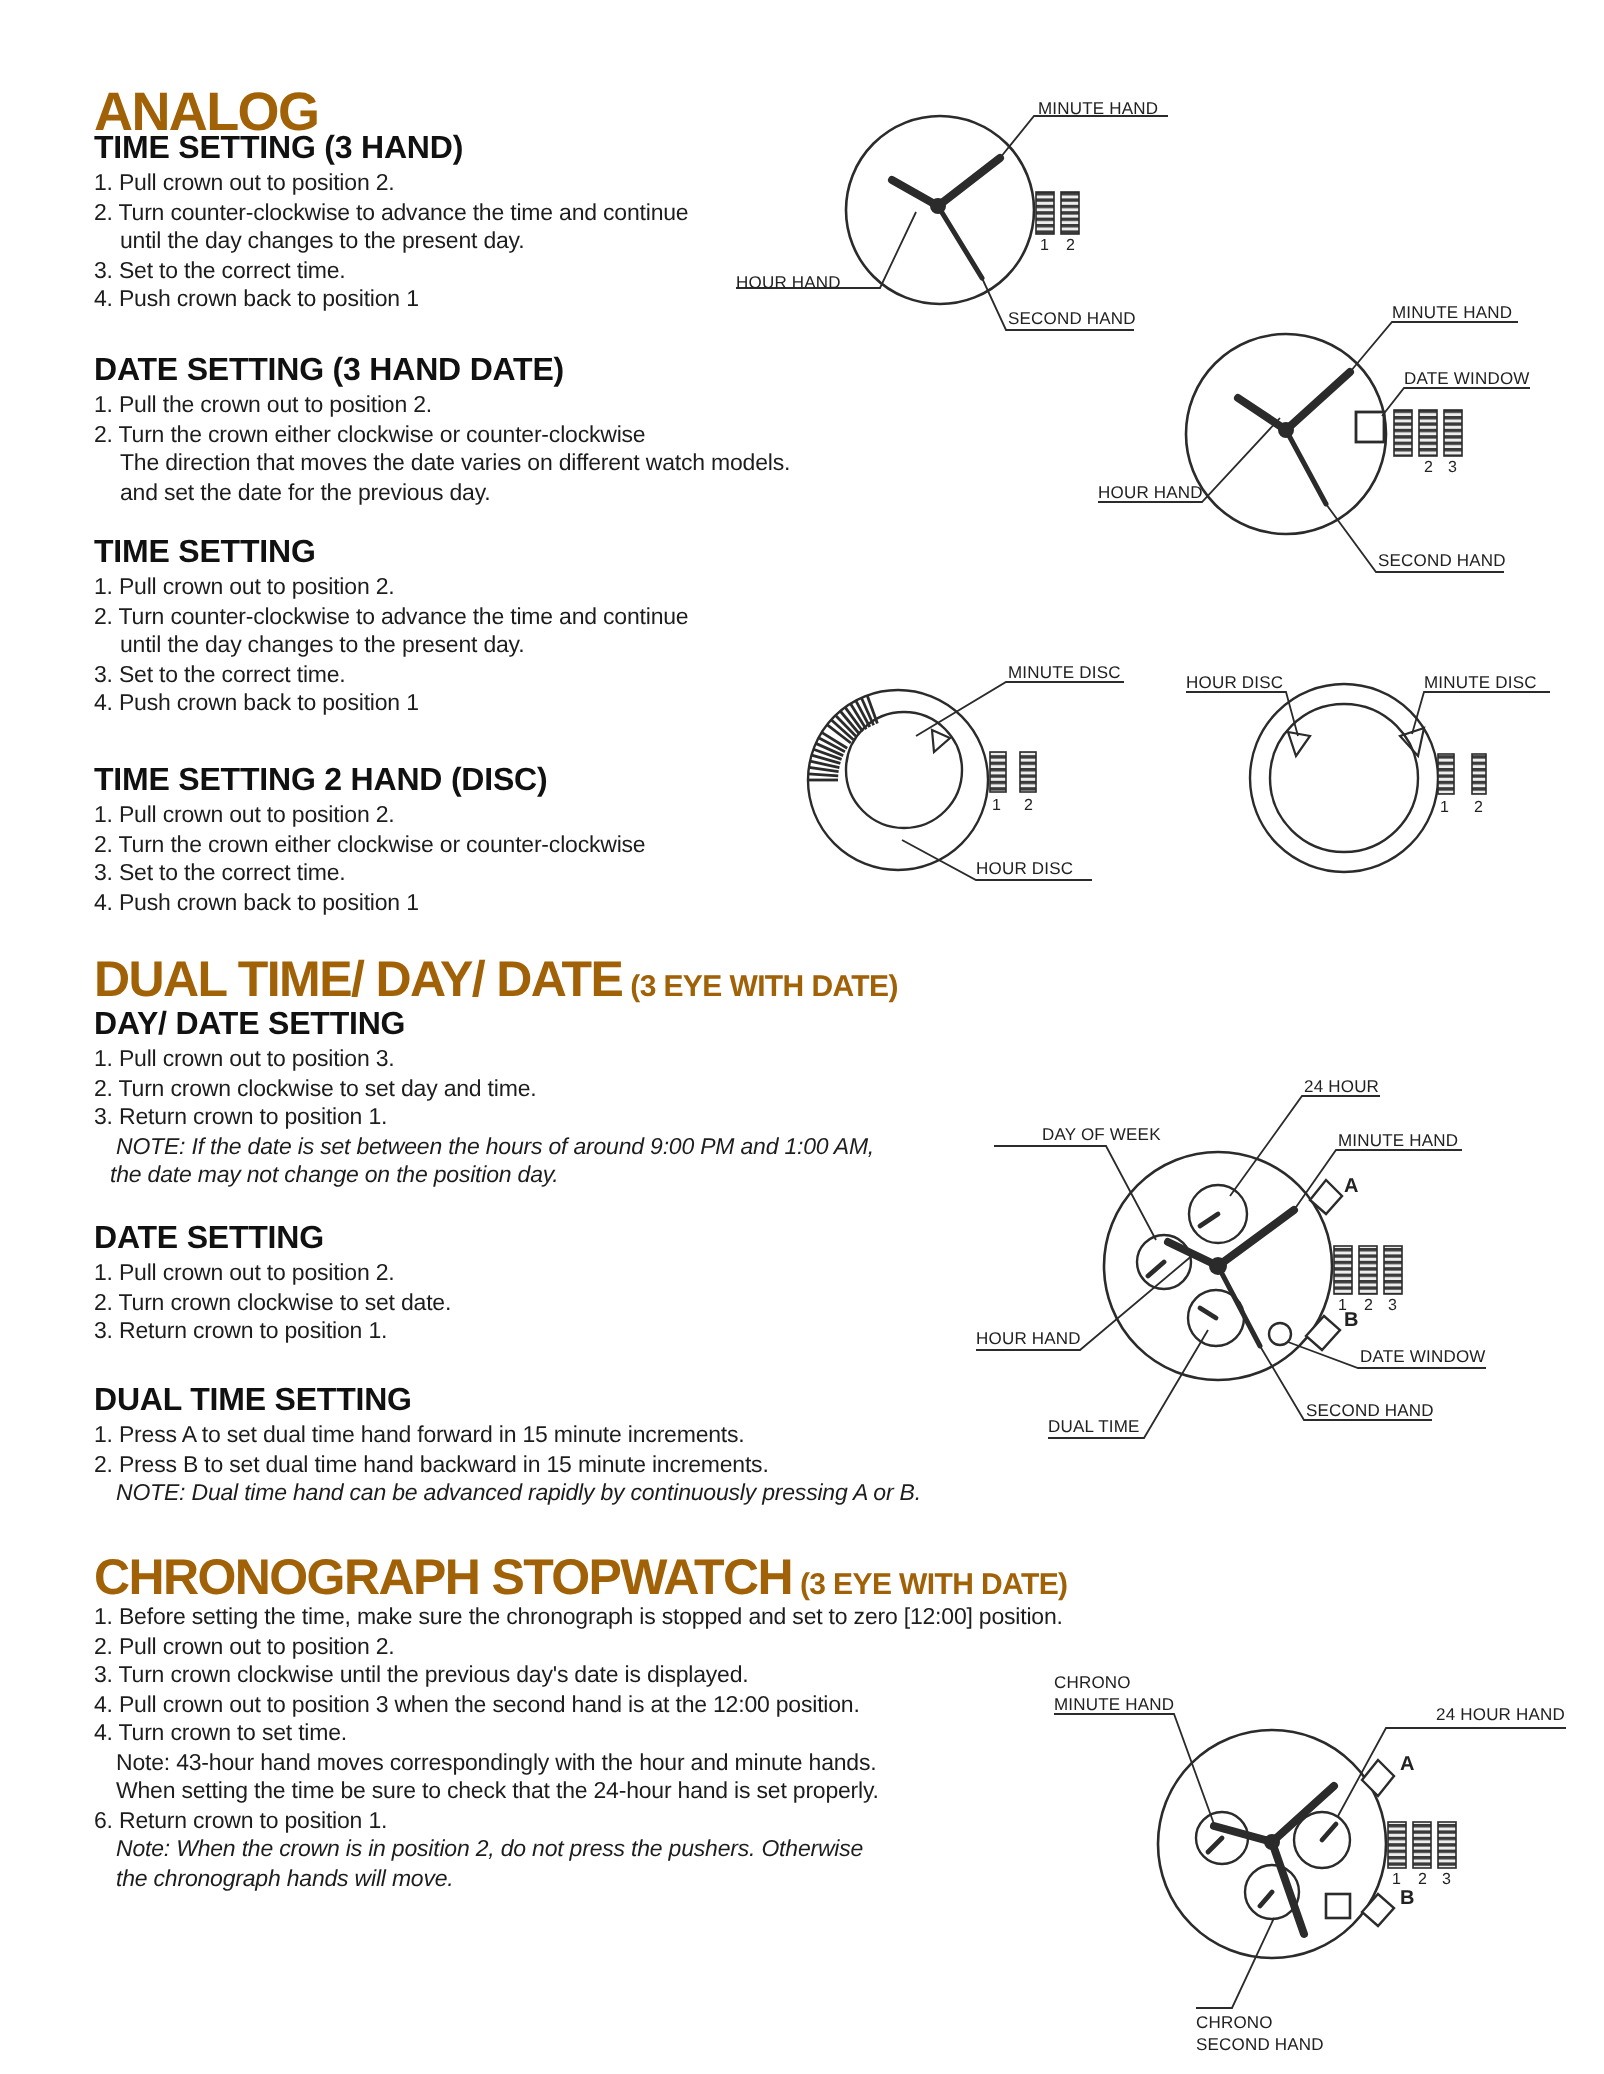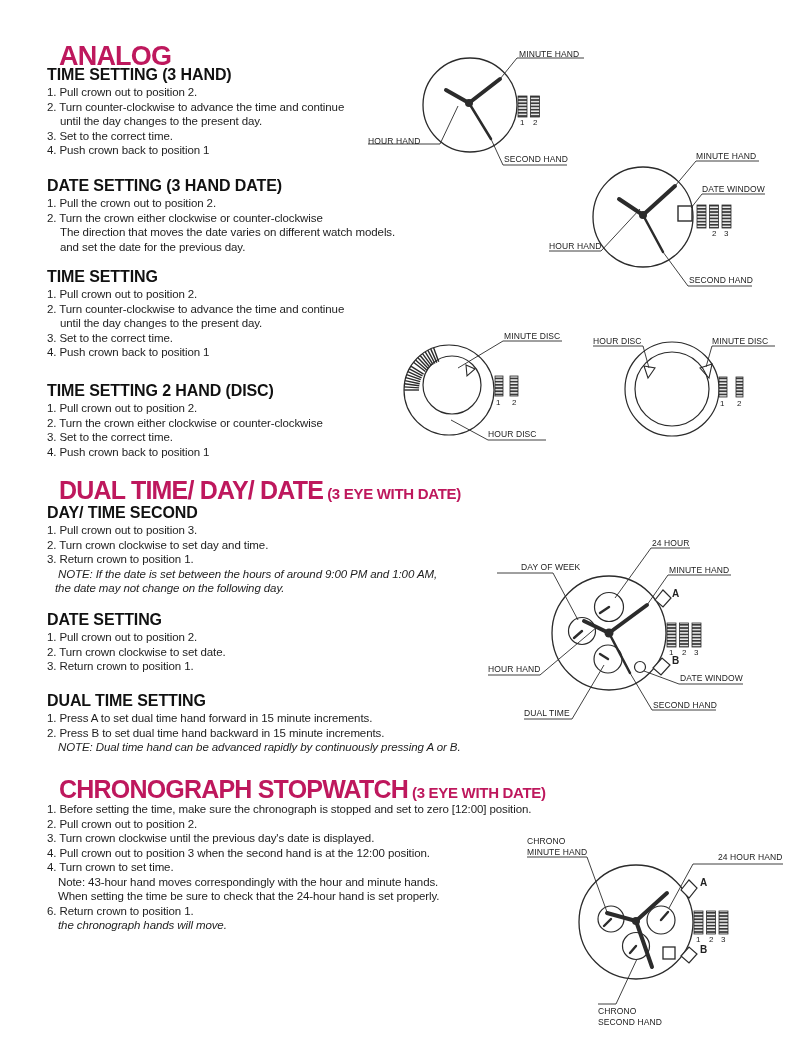--- a/index.html
+++ b/index.html
@@ -2,21 +2,21 @@
 <html><head>
 <meta charset="utf-8">
 <style>
   html,body{margin:0;padding:0;}
   body{
     width:802px;height:1037px;position:relative;background:#ffffff;
     font-family:"Liberation Sans",sans-serif;color:#1d1d1d;overflow:hidden;
   }
   .h1{
     position:absolute;left:47px;font-weight:700;letter-spacing:-0.8px;
-    font-size:27px;line-height:1.05;color:#be185d;white-space:nowrap;margin-left:12px;
+    font-size:27px;line-height:1.05;color:#a16207;white-space:nowrap;
   }
   .h1 .suffix{font-size:15px;letter-spacing:-0.3px;margin-left:4px;font-weight:700;}
   .sub{position:absolute;left:47px;width:575px;}
   .sub h3{
     margin:0 0 3px 0;font-size:16px;line-height:14px;font-weight:700;
     letter-spacing:-0.1px;color:#111;white-space:nowrap;
   }
   .ln{font-size:11.5px;line-height:14.5px;letter-spacing:-0.1px;white-space:nowrap;}
   .ln.cont{margin-left:13px;}
   .ln.note{font-style:italic;margin-left:11px;}
@@ -244,26 +244,26 @@
   <div class="ln">2. Turn the crown either clockwise or counter-clockwise</div>
   <div class="ln">3. Set to the correct time.</div>
   <div class="ln">4. Push crown back to position 1</div>
 </div>
 
 <div class="h1" style="top:477px;font-size:25px;">
   <span>DUAL TIME/ DAY/ DATE</span><span class="suffix">(3 EYE WITH DATE)</span>
 </div>
 
 <div class="sub" style="top:506px;">
-  <h3>DAY/ TIME SECOND</h3>
+  <h3>DAY/ DATE SETTING</h3>
   <div class="ln">1. Pull crown out to position 3.</div>
   <div class="ln">2. Turn crown clockwise to set day and time.</div>
   <div class="ln">3. Return crown to position 1.</div>
   <div class="ln note">NOTE: If the date is set between the hours of around 9:00 PM and 1:00 AM,</div>
-  <div class="ln note2">the date may not change on the following day.</div>
+  <div class="ln note2">the date may not change on the position day.</div>
 </div>
 
 <div class="sub" style="top:613px;">
   <h3>DATE SETTING</h3>
   <div class="ln">1. Pull crown out to position 2.</div>
   <div class="ln">2. Turn crown clockwise to set date.</div>
   <div class="ln">3. Return crown to position 1.</div>
 </div>
 
 <div class="sub" style="top:694px;">
@@ -279,14 +279,15 @@
 
 <div class="sub" style="top:802px;">
   <div class="ln">1. Before setting the time, make sure the chronograph is stopped and set to zero [12:00] position.</div>
   <div class="ln">2. Pull crown out to position 2.</div>
   <div class="ln">3. Turn crown clockwise until the previous day's date is displayed.</div>
   <div class="ln">4. Pull crown out to position 3 when the second hand is at the 12:00 position.</div>
   <div class="ln">4. Turn crown to set time.</div>
   <div class="ln ind">Note: 43-hour hand moves correspondingly with the hour and minute hands.</div>
   <div class="ln ind">When setting the time be sure to check that the 24-hour hand is set properly.</div>
   <div class="ln">6. Return crown to position 1.</div>
+  <div class="ln note">Note: When the crown is in position 2, do not press the pushers. Otherwise</div>
   <div class="ln note">the chronograph hands will move.</div>
 </div>
 
 </body></html>

